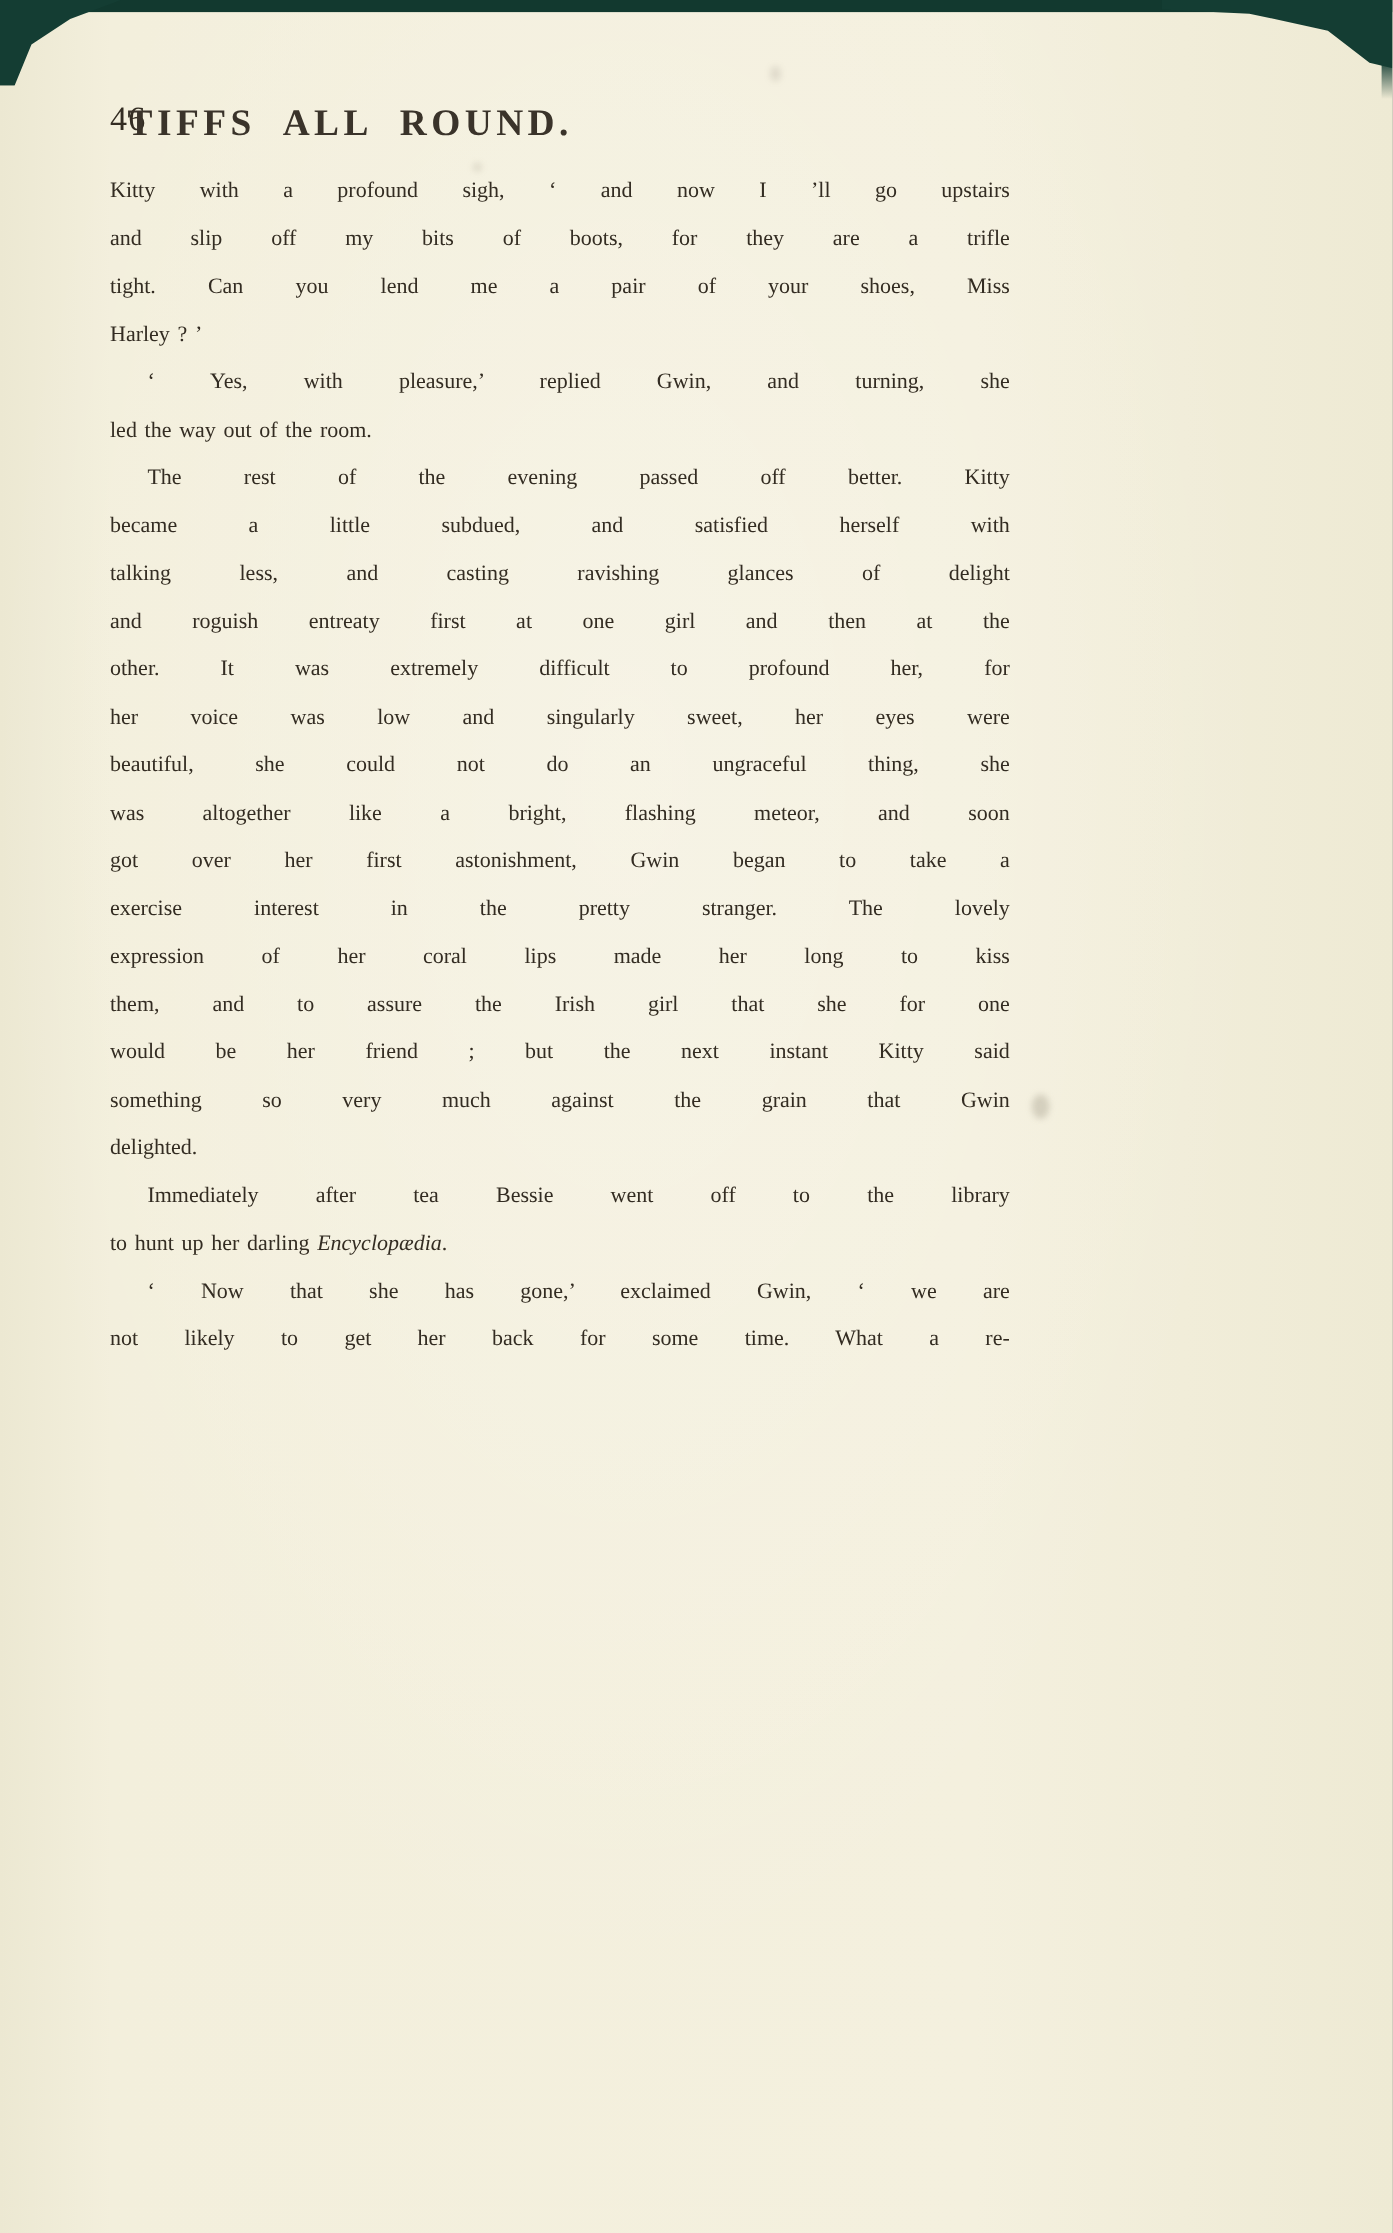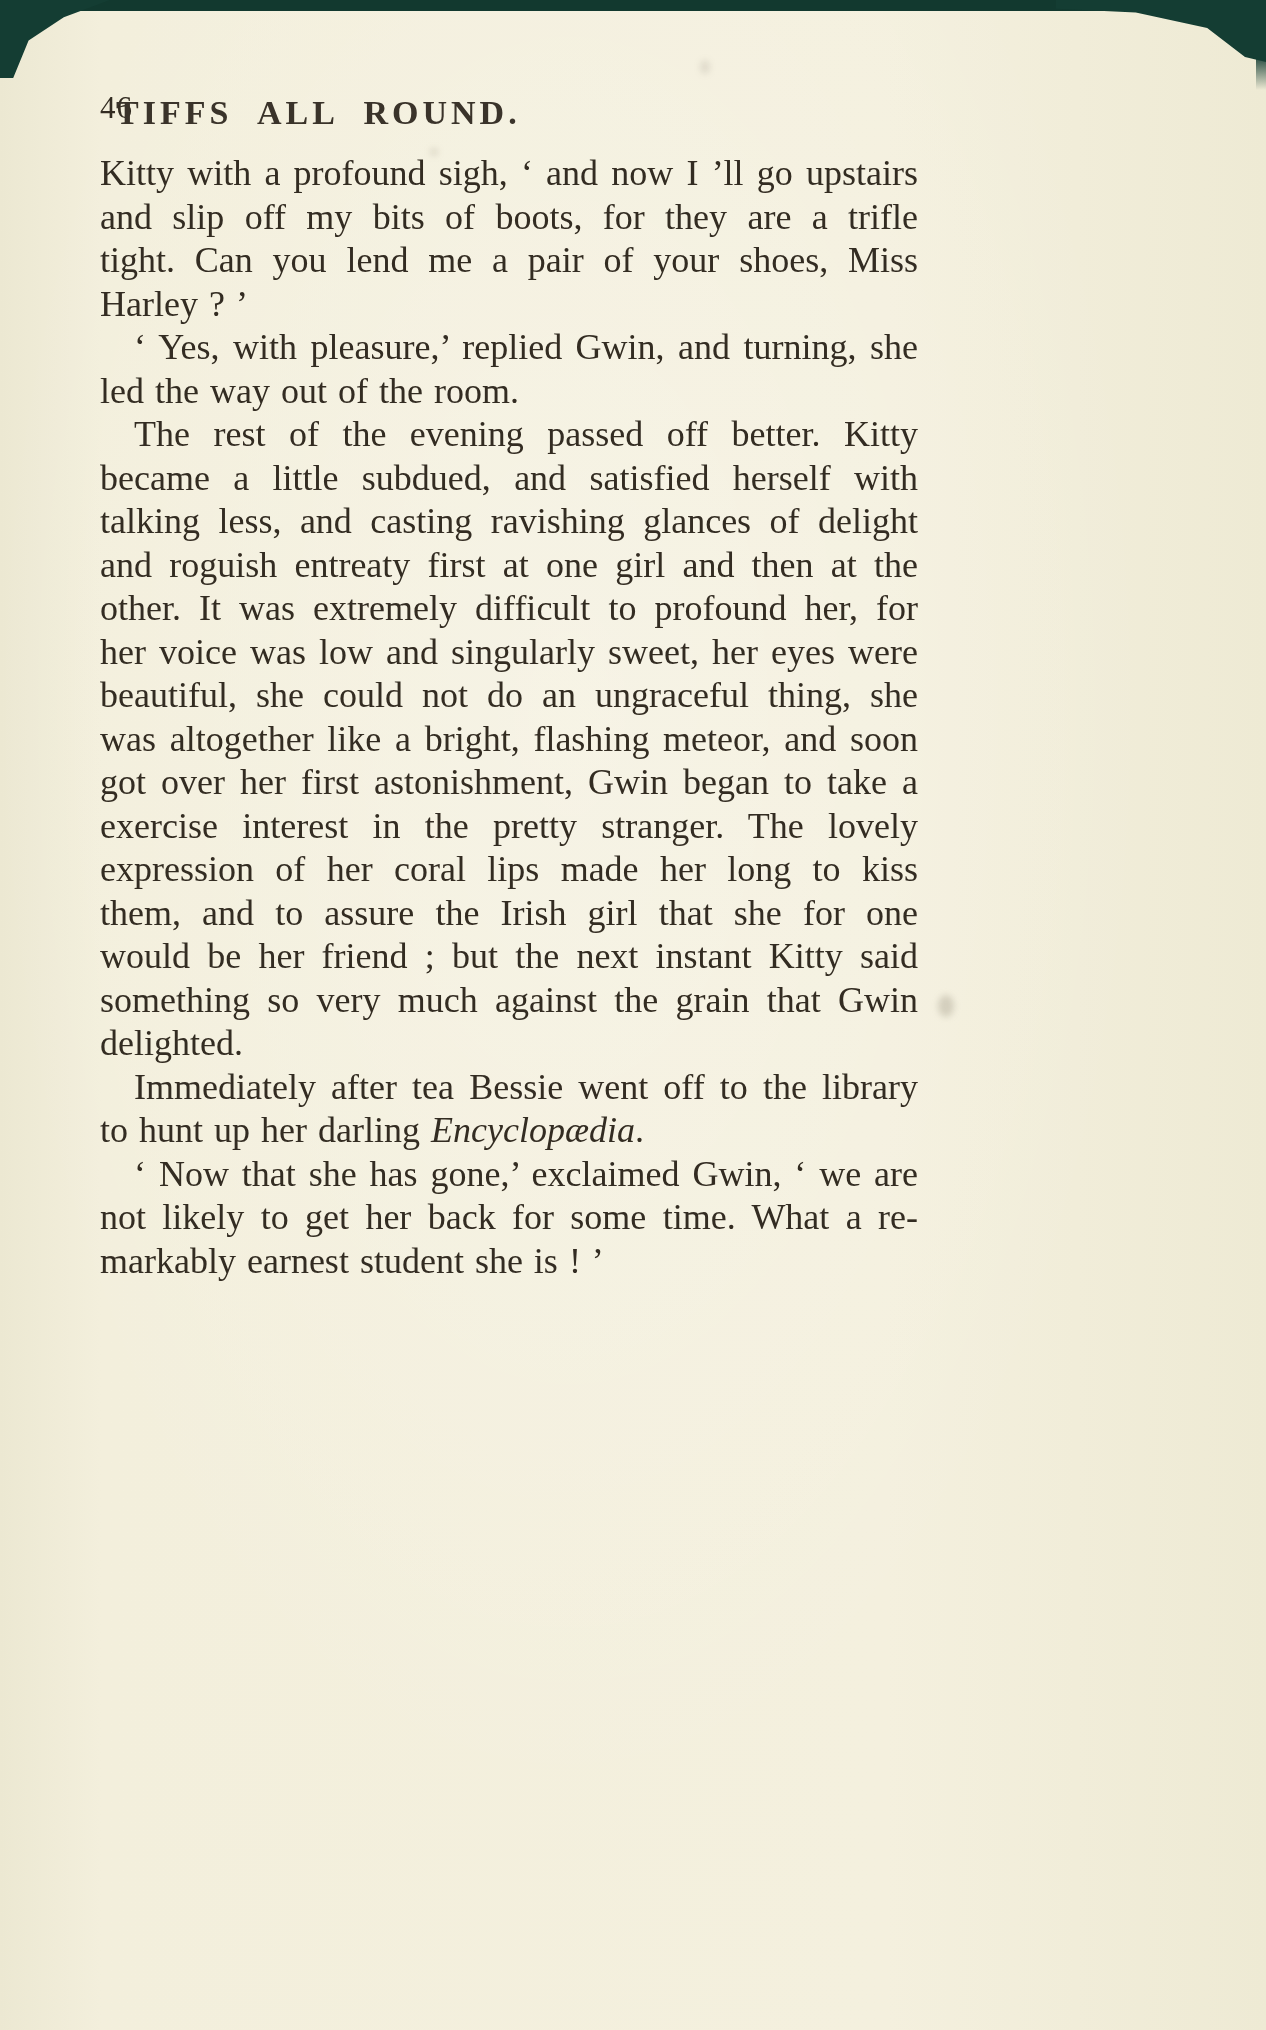--- a/index.html
+++ b/index.html
@@ -67,21 +67,21 @@
     letter-spacing: 4px;
     word-spacing: 14px;
     color: #3a332a;
   }
 
   
   .body-text {
     position: absolute;
     top: 152px; left: 100px;
     width: 818px;
-    font-size: 36px;
+    font-size: 20px;
   }
   .line {
     height: 43.5px;
     line-height: 43.5px;
     text-align: justify;
     text-align-last: justify;
     -moz-text-align-last: justify;
     word-spacing: 2px;
     white-space: normal;
     overflow: visible;
@@ -128,16 +128,15 @@
       <div class="line"><span>exercise interest in the pretty stranger.  The lovely</span></div>
       <div class="line"><span>expression of her coral lips made her long to kiss</span></div>
       <div class="line"><span>them, and to assure the Irish girl that she for one</span></div>
       <div class="line"><span>would be her friend ; but the next instant Kitty said</span></div>
       <div class="line"><span>something so very much against the grain that Gwin</span></div>
       <div class="line end"><span>delighted.</span></div>
       <div class="line indent"><span>Immediately after tea Bessie went off to the library</span></div>
       <div class="line end"><span>to hunt up her darling </span><span class="italic">Encyclopædia</span><span>.</span></div>
       <div class="line indent"><span>‘ Now that she has gone,’ exclaimed Gwin, ‘ we are</span></div>
       <div class="line"><span>not likely to get her back for some time.  What a re-</span></div>
-      <div class="line end"><span>markably earnest student she is ! ’</span></div>
     </div>
 
 </div>
 
 </body></html>

